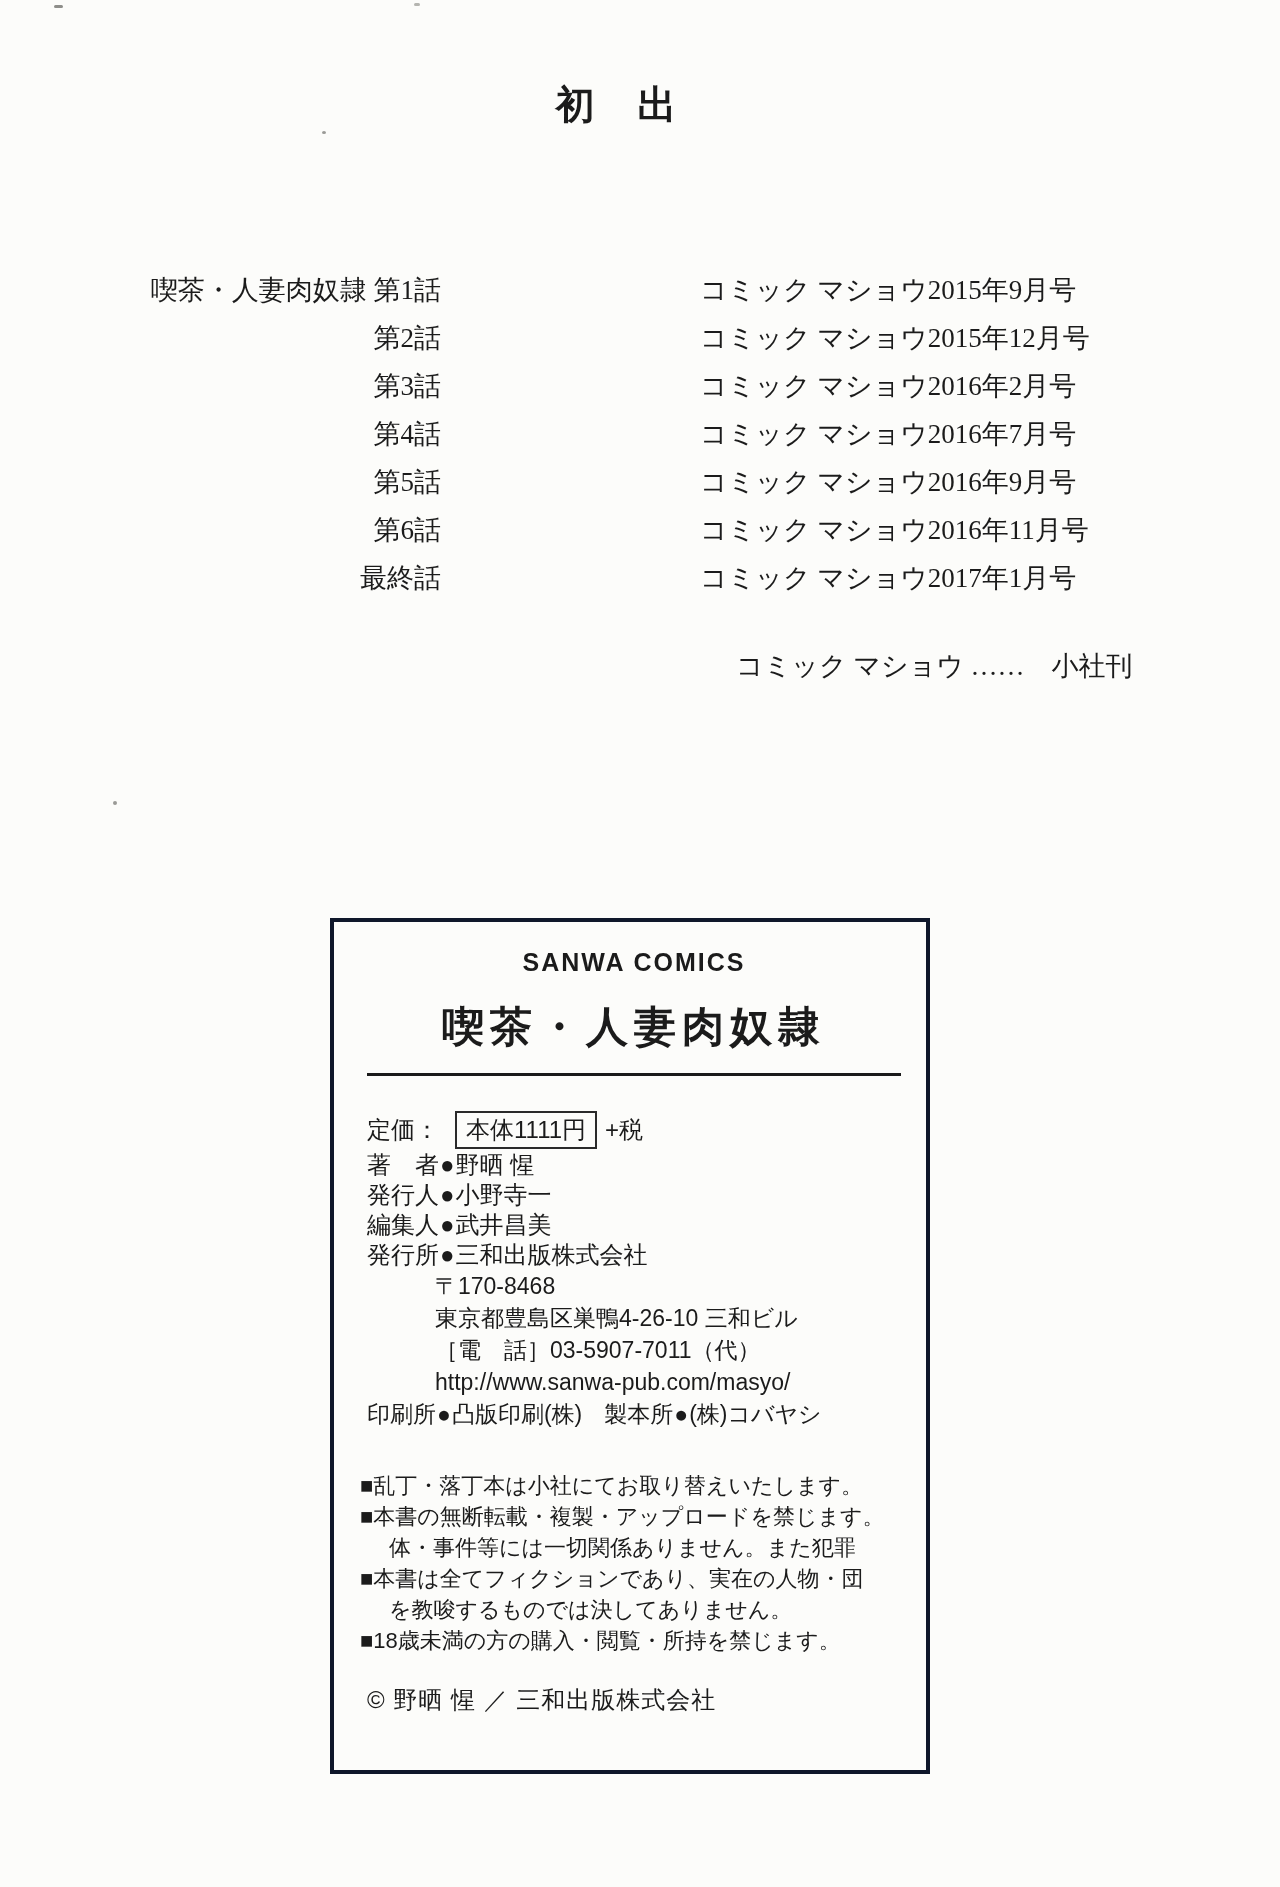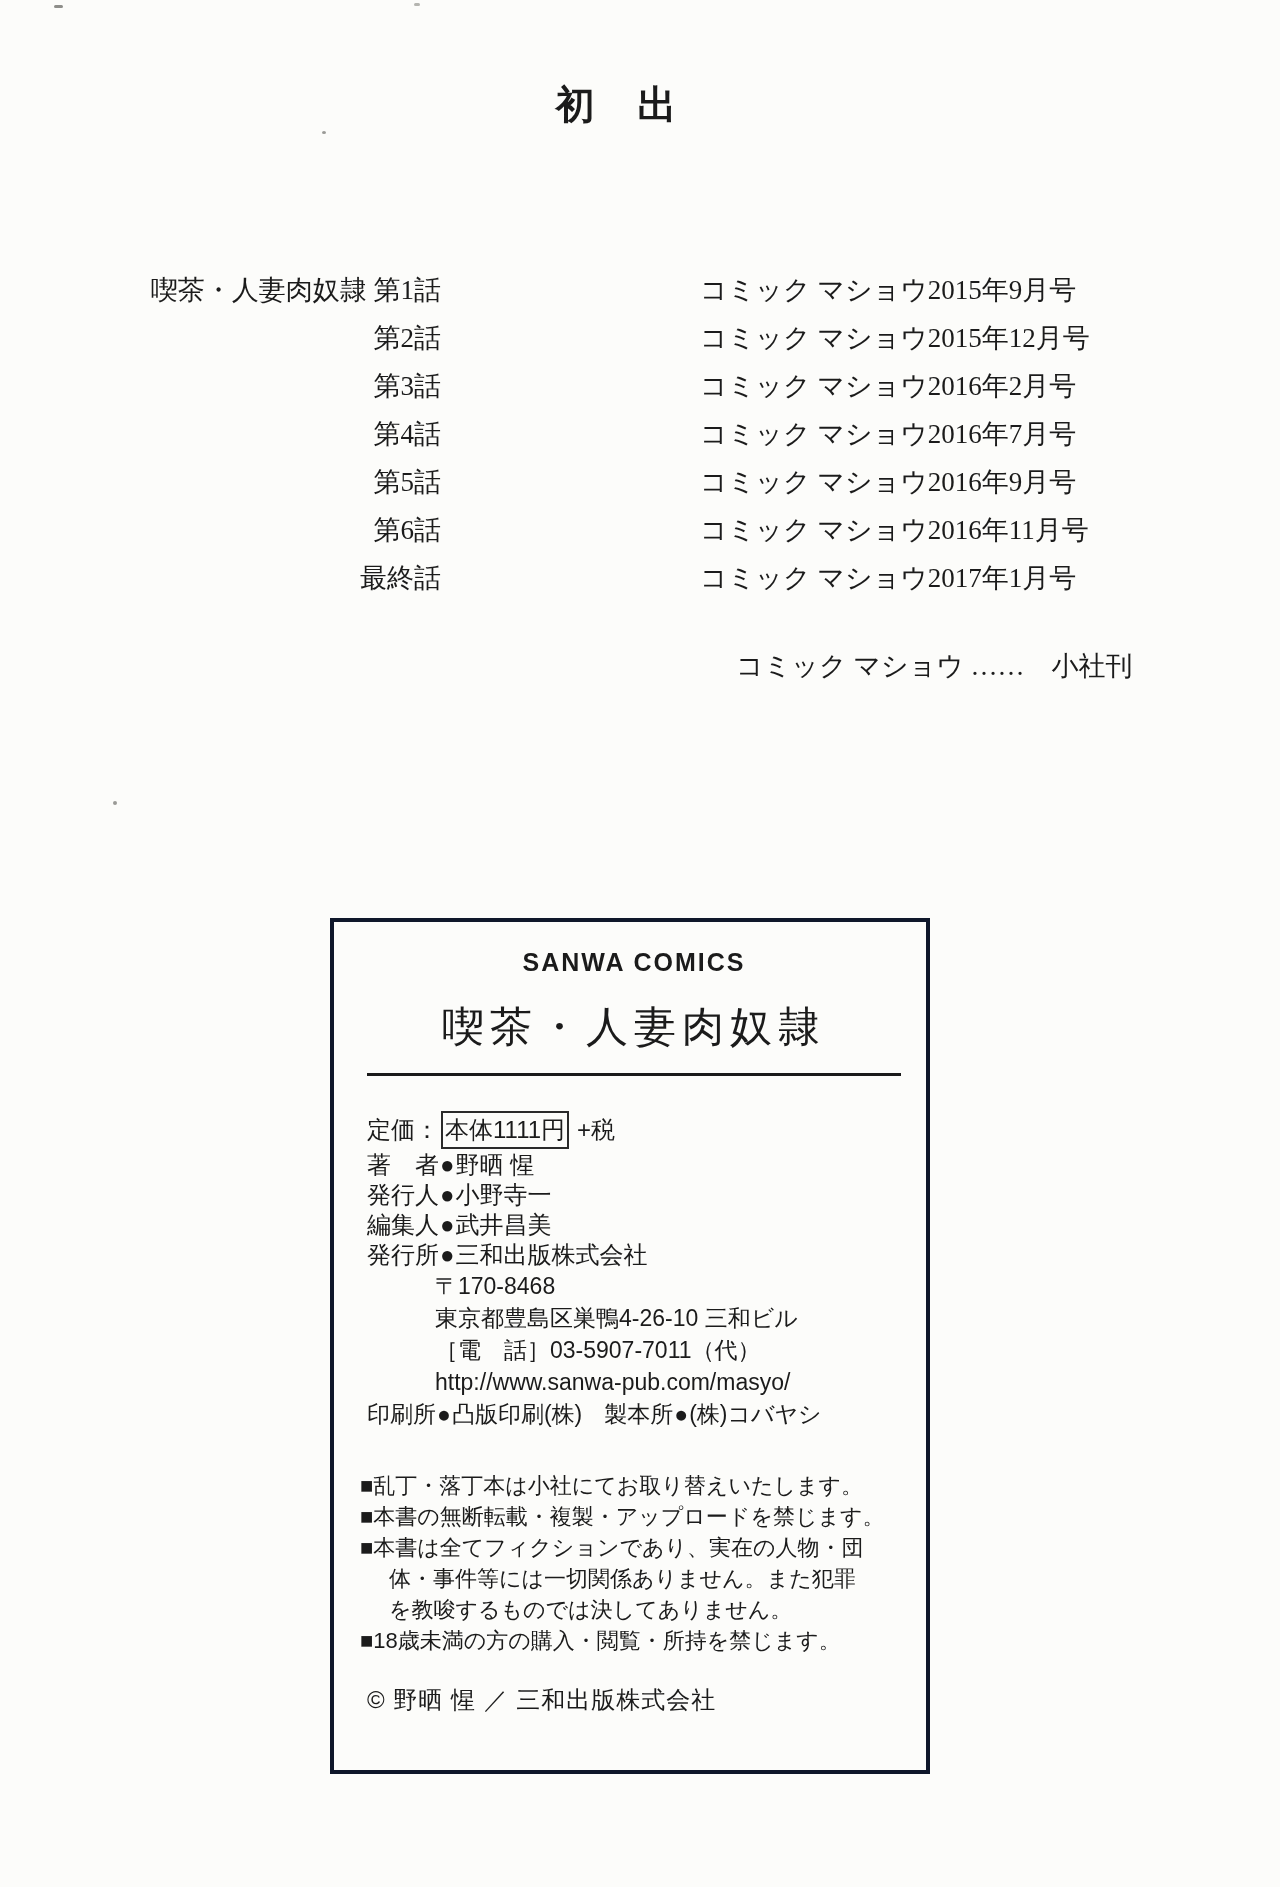--- a/index.html
+++ b/index.html
@@ -30,28 +30,28 @@
   
   .colophon {
     position:absolute; left:330px; top:918px; width:600px; height:856px;
     border:4px solid #0f172a; padding:26px 25px 0 33px;
     font-family:"Liberation Sans", sans-serif;
   }
   .imprint {
     text-align:center; font-size:25px; font-weight:bold; letter-spacing:2px;
   }
   .book-title {
-    margin-top:22px; text-align:center; font-size:42px; font-weight:normal;
+    margin-top:22px; text-align:center; font-size:42px; font-weight:bold;
     letter-spacing:6px; white-space:nowrap;
     font-family:"Liberation Serif", serif;
   }
   .rule { margin-top:18px; border-top:3px solid #1a1a1a; }
   .edition { margin-top:14px; font-size:23px; white-space:nowrap; }
   .price-row { margin-top:34px; height:40px; display:flex; align-items:center; font-size:24px; white-space:nowrap; }
-  .price-box { display:inline-block; border:2px solid #2a2a2a; padding:1px 2px; margin:0 8px 0 2px; }
+  .price-box { display:inline-block; border:2px solid #2a2a2a; padding:1px 9px; margin:0 8px 0 16px; }
   .credit-row { height:30px; display:flex; align-items:center; font-size:24px; white-space:nowrap; }
   .credit-bullet { margin:0 1px; }
   .addr-line { height:32px; display:flex; align-items:center; font-size:23px; margin-left:68px; white-space:nowrap; }
   .prod-row { height:32px; display:flex; align-items:center; font-size:23px; white-space:nowrap; }
   .prod-pair { display:flex; align-items:center; }
   .prod-gap { margin-left:22px; }
   .notices { margin-top:40px; margin-left:-7px; }
   .notice-line { height:31px; display:flex; align-items:center; font-size:22px; white-space:nowrap; }
   .notice-cont { padding-left:29px; }
   .copyright { margin-top:28px; font-size:24px; letter-spacing:1px; white-space:nowrap; }
@@ -169,22 +169,22 @@
       <span class="prod-pair prod-gap">
         <span>製本所</span>
         <span class="credit-bullet">●</span>
         <span>(株)コバヤシ</span>
       </span>
     </div>
 
     <div class="notices">
       <div class="notice-line">■乱丁・落丁本は小社にてお取り替えいたします。</div>
       <div class="notice-line">■本書の無断転載・複製・アップロードを禁じます。</div>
+      <div class="notice-line notice-cont">体・事件等には一切関係ありません。また犯罪</div>
       <div class="notice-line">■本書は全てフィクションであり、実在の人物・団</div>
-      <div class="notice-line notice-cont">体・事件等には一切関係ありません。また犯罪</div>
       <div class="notice-line notice-cont">を教唆するものでは決してありません。</div>
       <div class="notice-line">■18歳未満の方の購入・閲覧・所持を禁じます。</div>
     </div>
 
     <div class="copyright">© 野晒 惺 ／ 三和出版株式会社</div>
   </div>
 
   <div class="speck s1"></div>
   <div class="speck s2"></div>
   <div class="tick1"></div>

